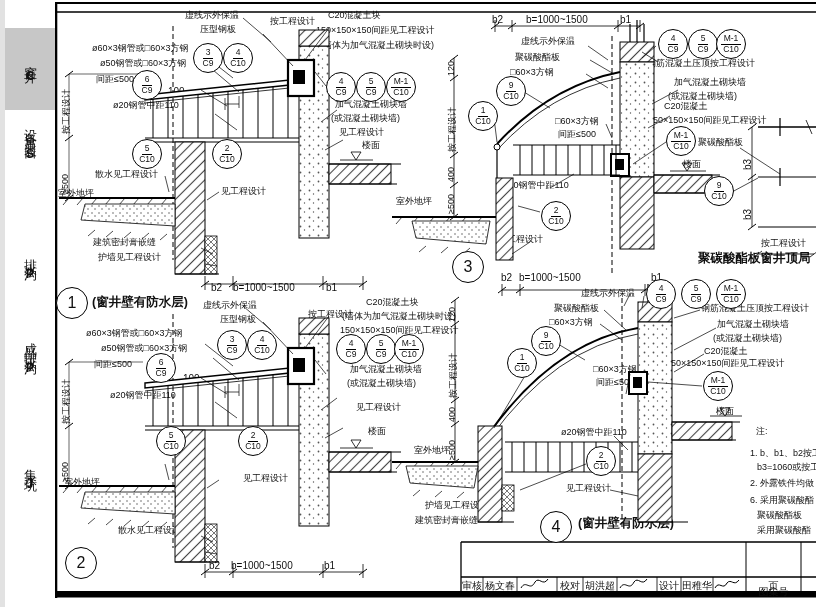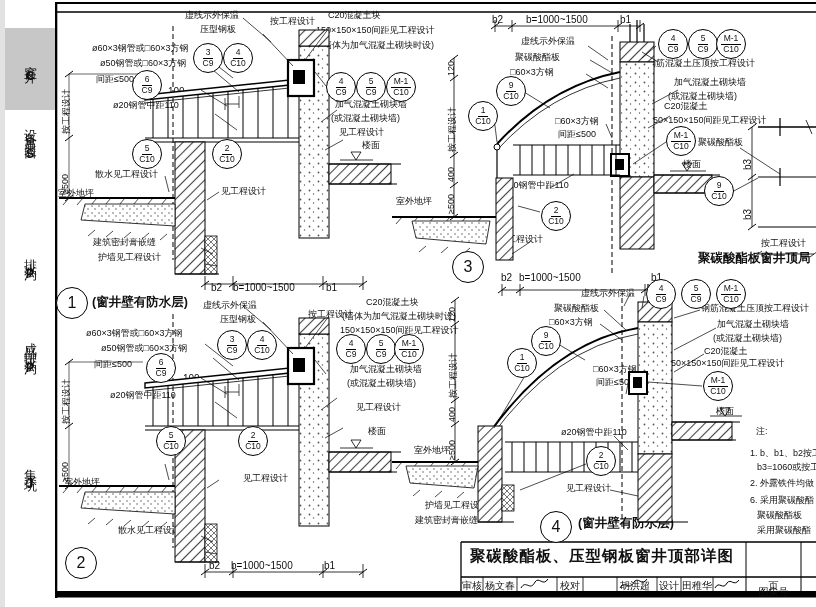--- a/index.html
+++ b/index.html
@@ -448,24 +448,23 @@
   <span class="note" style="left:756px;top:425px;">注:</span>
   <span class="note" style="left:750px;top:447px;">1. b、b1、b2按工</span>
   <span class="note" style="left:757px;top:461px;">b3=1060或按工</span>
   <span class="note" style="left:750px;top:477px;">2. 外露铁件均做</span>
   <span class="note" style="left:750px;top:494px;">6. 采用聚碳酸酯</span>
   <span class="note" style="left:757px;top:509px;">聚碳酸酯板</span>
   <span class="note" style="left:757px;top:524px;">采用聚碳酸酯</span>
 </div>
 
 <div class="layer">
-  <span class="tb-title">聚碳酸酯板、压型钢板窗井顶部详图</span>
   <span class="tbl" style="left:746px;top:553px;width:55px;margin-top:32px;">图集号</span>
   <span class="tbc" style="left:461px;width:22px;">审核</span>
   <span class="tbc" style="left:483px;width:34px;">杨文春</span>
   <span class="tbc" style="left:557px;width:26px;">校对</span>
-  <span class="tbc" style="left:583px;width:34px;margin-left:35px;">胡洪超</span>
+  <span class="tbc" style="left:583px;width:34px;">胡洪超</span>
   <span class="tbc" style="left:657px;width:24px;">设计</span>
   <span class="tbc" style="left:681px;width:32px;">田稚华</span>
   <span class="tbc" style="left:746px;width:55px;">页</span>
 </div>
 
 </div>
 
 </body></html>

